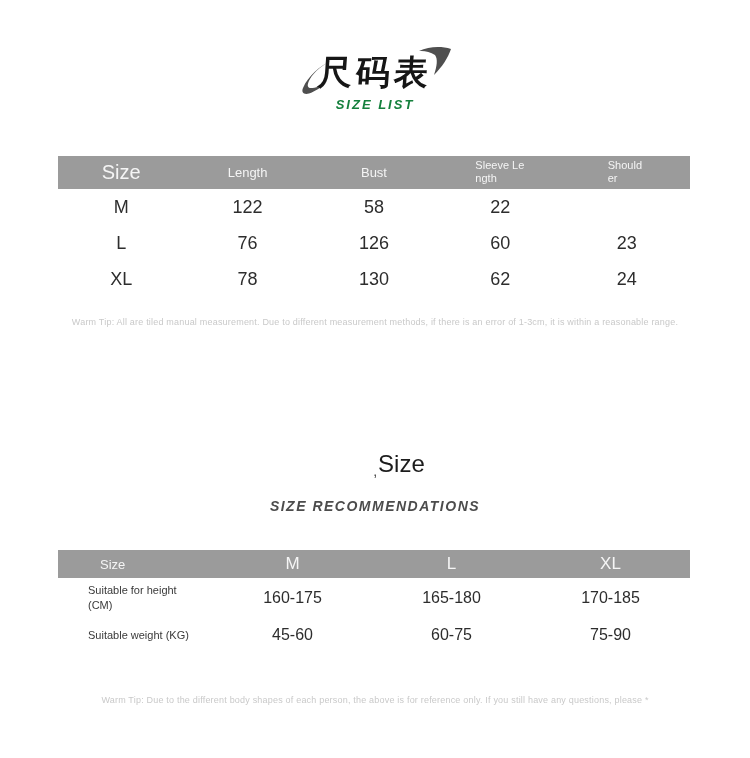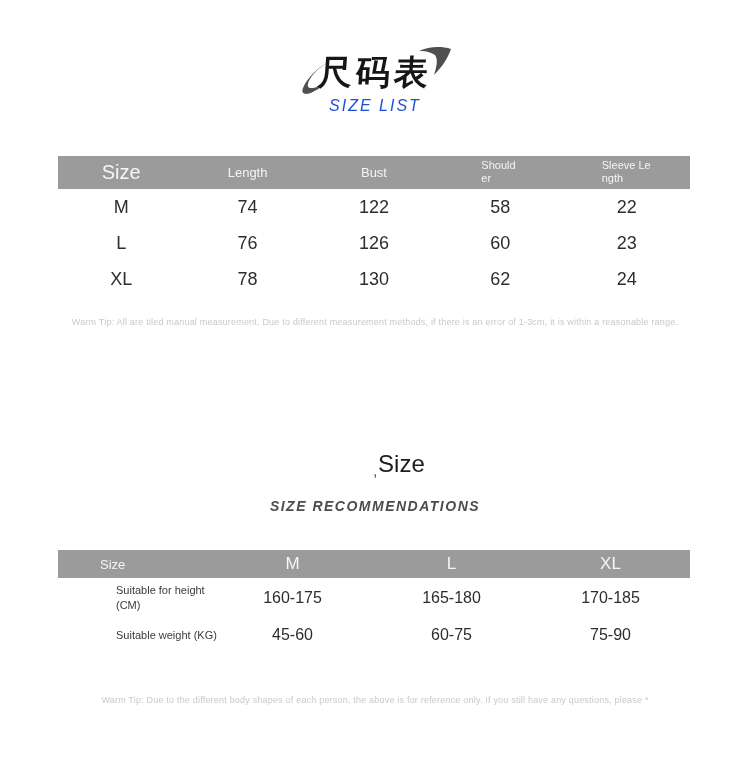--- a/index.html
+++ b/index.html
@@ -16,21 +16,21 @@
     position:absolute; top:50px; left:0; right:0; text-align:center;
     font-size:34px; font-weight:900; letter-spacing:4px; color:#161616;
     transform:skewX(-4deg);
     font-family:"DejaVu Sans","Liberation Sans",sans-serif;
   }
   .swoosh { position:absolute; }
   .swoosh-left  { top:58px; left:298px; }
   .swoosh-right { top:44px; left:417px; }
   .subtitle-1 {
     position:absolute; top:97px; left:0; right:0; text-align:center;
-    font-style:italic; font-weight:normal; font-size:16px; letter-spacing:2px; color:#1d4ed8;
+    font-style:italic; font-weight:bold; font-size:13px; letter-spacing:2px; color:#15803d;
   }
 
   
   .t1 { position:absolute; top:156px; left:58px; width:632px; }
   .t1-header {
     display:flex; align-items:center; height:33px;
     background:#9b9b9b; color:#f5f5f5;
   }
   .t1 .col { width:20%; text-align:center; }
   .h-size   { font-size:20px; }
@@ -73,21 +73,21 @@
     display:flex; align-items:center; height:28px;
     background:#9b9b9b; color:#f5f5f5;
   }
   .t2 .c0 { width:155px; }
   .t2 .c  { flex:1; text-align:center; }
   .t2-header .c0 { font-size:13px; padding-left:42px; }
   .t2-header .c  { font-size:17px; }
   .t2-row { display:flex; align-items:center; color:#2d2d2d; }
   .t2-row .c  { font-size:16px; }
   .t2-row .c0 { padding-left:30px; font-size:11px; line-height:1.35; color:#3a3a3a; }
-  .t2-row .c0 span { display:inline-block; width:112px;margin-left:28px; }
+  .t2-row .c0 span { display:inline-block; width:112px; }
   .t2-row-1 { height:40px; }
   .t2-row-2 { height:34px; }
 </style>
 </head>
 <body>
 
 <div class="sheet">
 
   <div class="title-block">
     <svg class="swoosh swoosh-left" width="38" height="38" viewBox="0 0 38 38">
@@ -98,31 +98,30 @@
       <path d="M2 7 C 12 2.5, 24 2, 34 5 C 31 14, 25 23, 17 31 C 20 22, 21 15, 18 11 C 13 7.5, 7 6.5, 2 7 Z" fill="#4f4f4f"></path>
     </svg>
     <div class="subtitle-1">SIZE LIST</div>
   </div>
 
   <div class="t1">
     <div class="t1-header">
       <div class="col h-size">Size</div>
       <div class="col h-length">Length</div>
       <div class="col h-bust">Bust</div>
+      <div class="col h-wrap h-sleeve">
+        <span>Sleeve Length</span>
+      </div>
       <div class="col h-wrap h-shoulder">
         <span>Shoulder</span>
-      </div>
-      <div class="col h-wrap h-sleeve">
-        <span>Sleeve Length</span>
       </div>
     </div>
 
     <div class="t1-row">
       <div class="col">M</div>
-      <div class="col">74</div>
       <div class="col">122</div>
       <div class="col">58</div>
       <div class="col">22</div>
     </div>
     <div class="t1-row">
       <div class="col">L</div>
       <div class="col">76</div>
       <div class="col">126</div>
       <div class="col">60</div>
       <div class="col">23</div>

